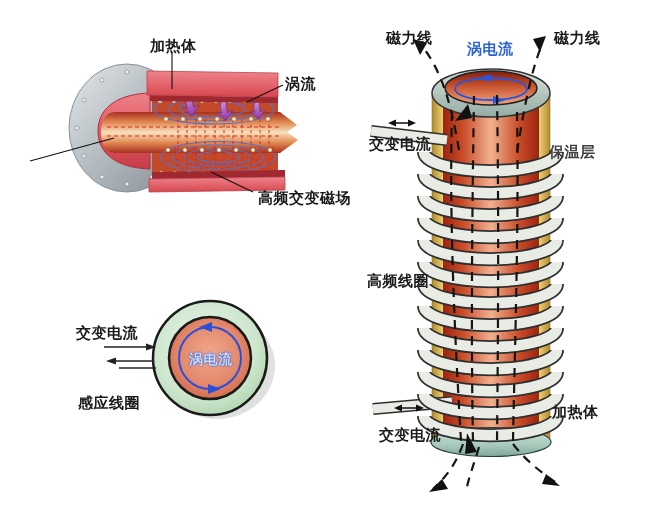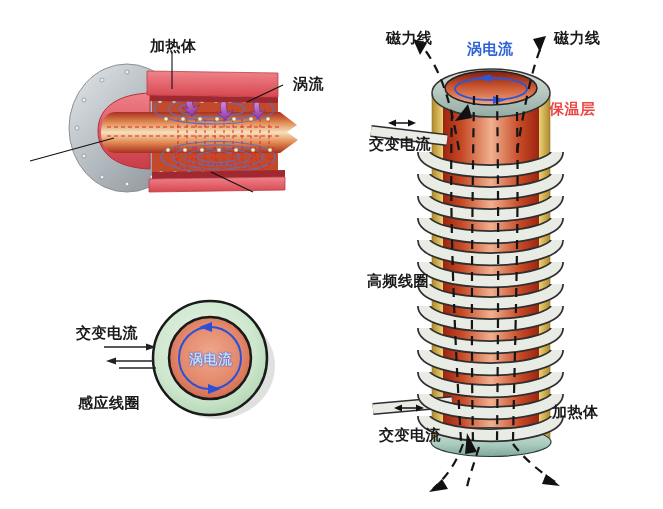--- a/index.html
+++ b/index.html
@@ -2,21 +2,21 @@
 <html><head>
 <meta charset="utf-8">
 <style>
   html,body{margin:0;padding:0;background:#fff;}
   .canvas{position:relative;width:625px;height:509px;background:#ffffff;overflow:hidden;
           font-family:"Liberation Sans",sans-serif;}
   .layer{position:absolute;left:0;top:0;}
   .lbl{position:absolute;font-weight:bold;font-size:15px;line-height:17px;color:#1a1a1a;
        white-space:nowrap;letter-spacing:0.5px;}
   .lbl.blue{color:#2e63d8;}
-  .lbl.orange{color:#ef4444;}
+  .lbl.orange{color:#404040;margin-top:43px;}
   .lbl.core{color:#c9dcf4;font-size:14px;
             text-shadow:0 0 2px rgba(43,80,216,.95),0 0 1px rgba(43,80,216,.9);}
 </style>
 </head>
 <body>
 
 <div class="canvas">
 
 <svg class="layer" width="663" height="509" viewBox="0 0 663 509">
   <defs>
@@ -237,21 +237,22 @@
       <polygon points="388,123 396,119.5 396,126.5" stroke="none"></polygon>
       <polygon points="416,123 408,119.5 408,126.5" stroke="none"></polygon>
       <line x1="399" y1="408" x2="419" y2="408"></line>
       <polygon points="394,408 402,404.5 402,411.5" stroke="none"></polygon>
       <polygon points="424,408 416,404.5 416,411.5" stroke="none"></polygon>
     </g>
   </g>
 </svg>
 
 <div class="lbl" style="left:150px;top:37px">加热体</div>
-<div class="lbl" style="left:293px;top:75px">涡流</div>
+<div class="lbl" style="left:285px;top:75px">涡流</div>
+<div class="lbl" style="left:258px;top:189px">高频交变磁场</div>
 
 <div class="lbl" style="left:76px;top:324px">交变电流</div>
 <div class="lbl core" style="left:189px;top:351px">涡电流</div>
 <div class="lbl" style="left:78px;top:394px">感应线圈</div>
 
 <div class="lbl" style="left:386px;top:29px">磁力线</div>
 <div class="lbl blue" style="left:467px;top:40px">涡电流</div>
 <div class="lbl" style="left:554px;top:29px">磁力线</div>
 <div class="lbl orange" style="left:549px;top:100px">保温层</div>
 <div class="lbl" style="left:369px;top:135px">交变电流</div>

